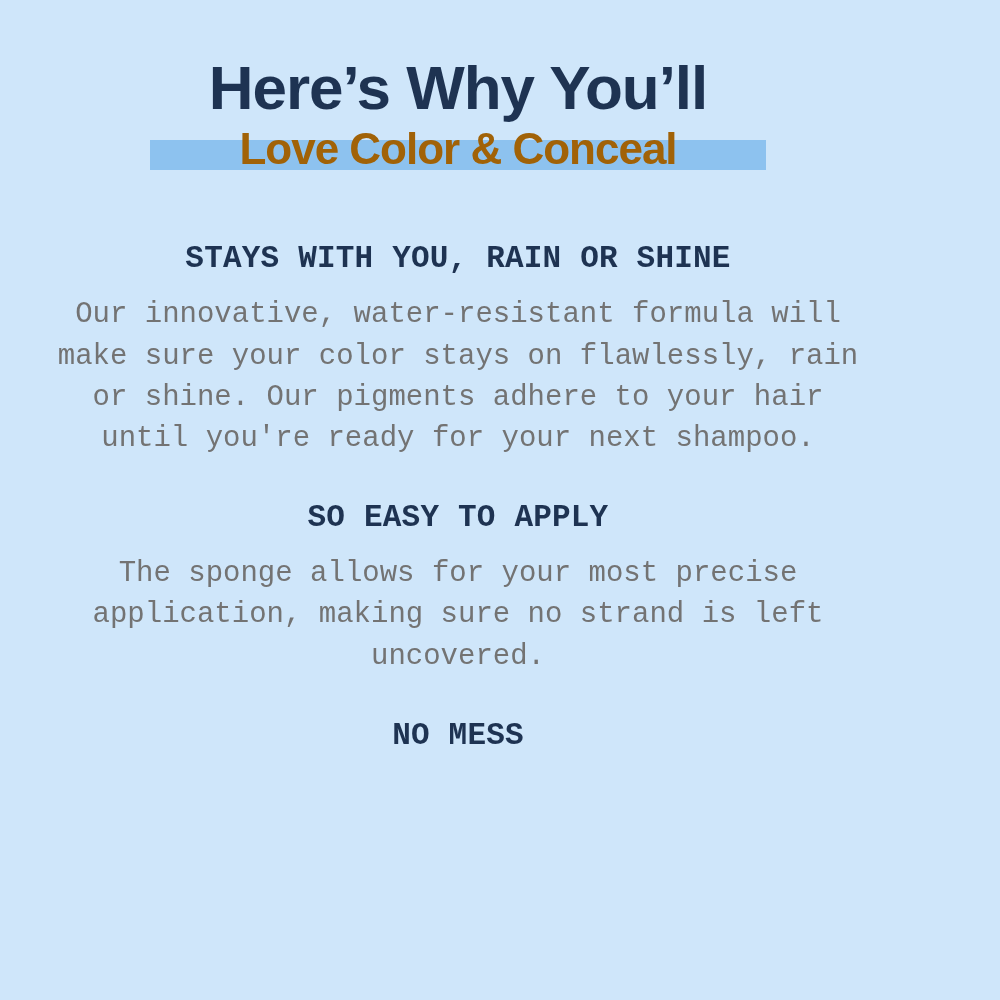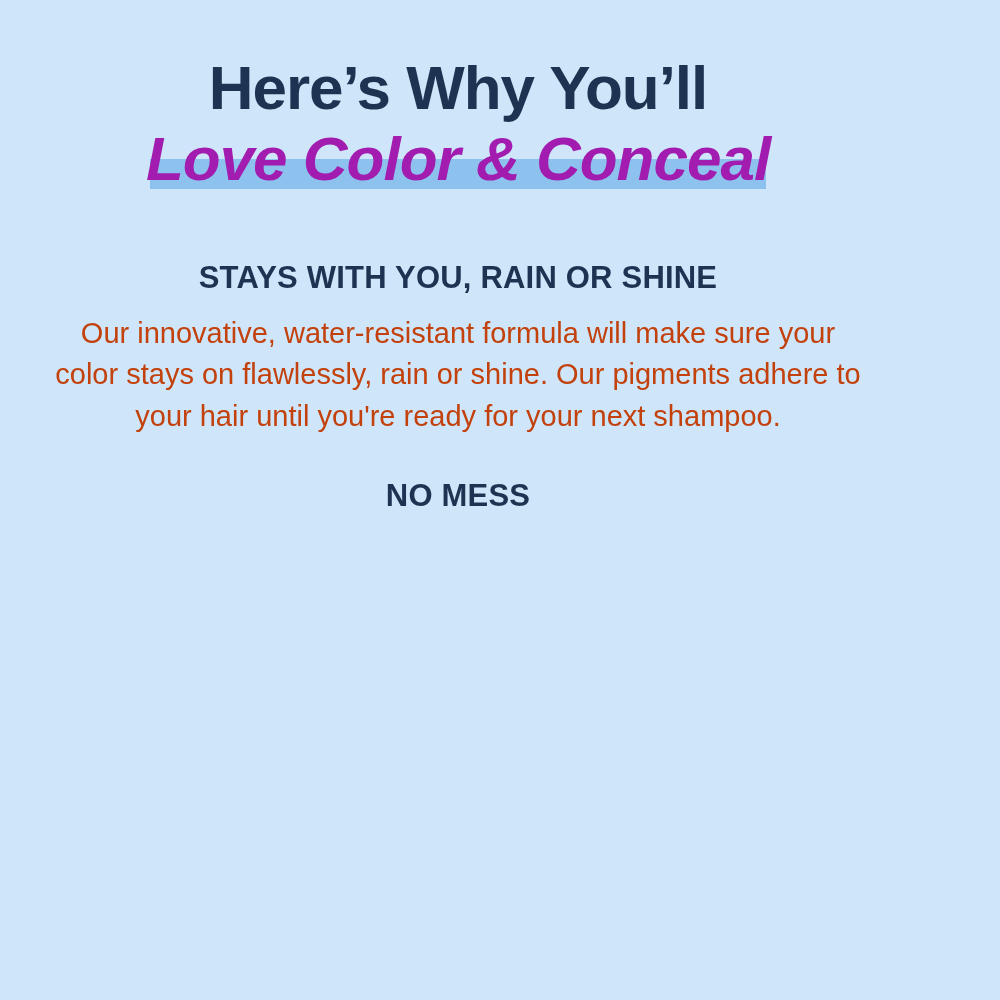--- a/index.html
+++ b/index.html
@@ -49,57 +49,57 @@
     left: 100px;
     right: 100px;
     bottom: 2px;
     height: 30px;
     background: #8dc2ef;
     z-index: 0;
   }
   .headline-line2 {
     position: relative;
     z-index: 1;
-    font-size: 62px;
+    font-size: 44px;
     font-weight: bold;
-    font-style: italic;
     letter-spacing: -1px;
     line-height: 1.05;
-    color: #a21caf;
+    color: #a16207;
     display: block;
   }
 
   
   .sections {
     width: 100%;
     margin-top: 70px;
     display: flex;
     flex-direction: column;
     align-items: center;
+    font-family: Liberation Mono, monospace;
   }
   .section {
     width: 100%;
     text-align: center;
     margin-bottom: 42px;
   }
   .section:last-child {
     margin-bottom: 4px;
   }
   .section-title {
     font-size: 31px;
     font-weight: bold;
     letter-spacing: 0.2px;
     color: #1e3352;
     margin: 0 0 18px 0;
     line-height: 1.1;
   }
   .section-body {
     font-size: 29px;
     line-height: 1.42;
-    color: #c2410c;
+    color: #737373;
     margin: 0 auto;
     max-width: 860px;
     font-weight: 400;
   }
   .section-body.narrow {
     max-width: 850px;
   }
 </style>
 </head>
 <body>
@@ -114,19 +114,23 @@
     </span>
   </div>
 
   <div class="sections">
 
     <div class="section">
       <h2 class="section-title">STAYS WITH YOU, RAIN OR SHINE</h2>
       <p class="section-body">Our innovative, water-resistant formula will make sure your color stays on flawlessly, rain or shine. Our pigments adhere to your hair until you're ready for your next shampoo.</p>
     </div>
 
+    <div class="section">
+      <h2 class="section-title">SO EASY TO APPLY</h2>
+      <p class="section-body narrow">The sponge allows for your most precise application, making sure no strand is left uncovered.</p>
+    </div>
 
     <div class="section">
       <h2 class="section-title">NO MESS</h2>
     </div>
 
   </div>
 </div>
 
 </body></html>

